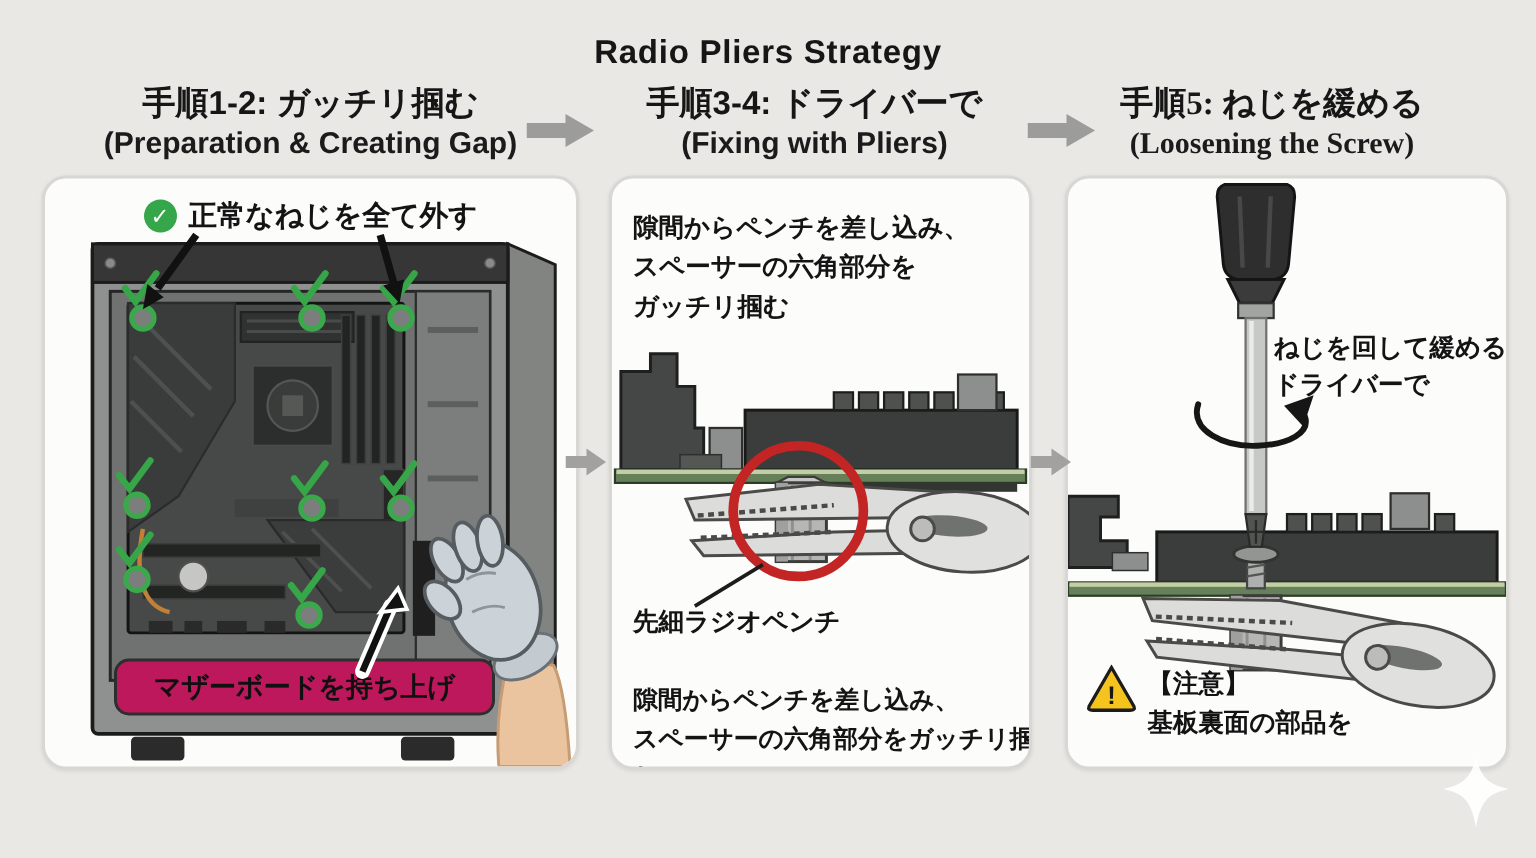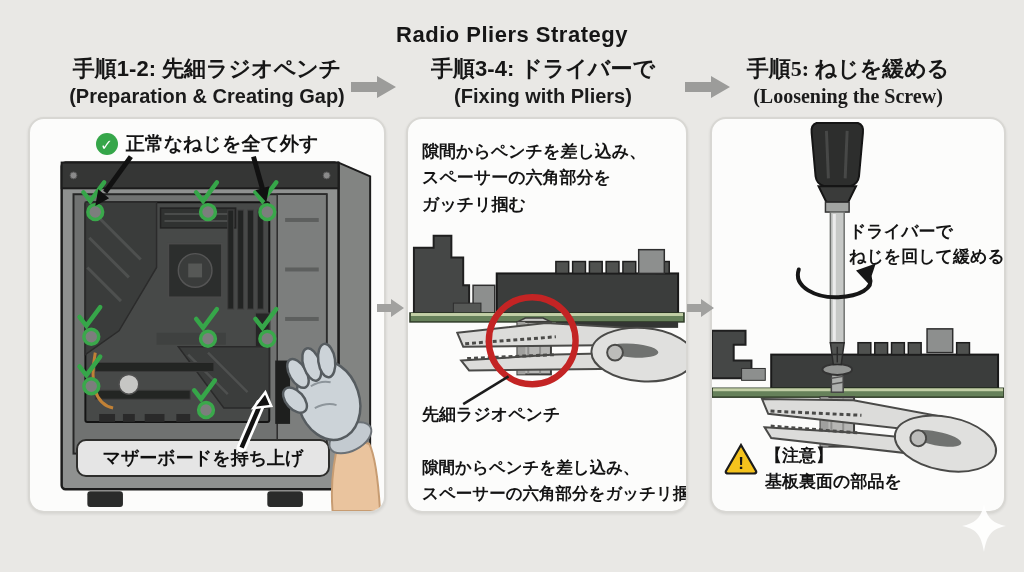--- a/index.html
+++ b/index.html
@@ -27,21 +27,21 @@
     display:flex;align-items:center;justify-content:center;gap:8px;
     font-size:19px;font-weight:800;color:#141414;
   }
   .check-badge{
     flex:0 0 auto;width:22px;height:22px;border-radius:50%;
     background:#35a649;color:#fff;font-size:15px;font-weight:800;
     display:flex;align-items:center;justify-content:center;line-height:1;
   }
   .p1-bottom-box{
     position:absolute;left:46px;top:320px;width:246px;z-index:2;
-    background:#e5e5e5;border:2.5px solid #2e2e2c;border-radius:10px;
+    background:#be185d;border:2.5px solid #2e2e2c;border-radius:10px;
     padding:5px 2px;text-align:center;
     font-size:18px;font-weight:800;line-height:1.35;color:#101010;
   }
   .hand-layer{position:absolute;left:0;top:0;width:100%;height:100%;z-index:4;}
   .para{position:absolute;z-index:3;font-weight:700;color:#141414;}
   .p2-top{left:14px;top:20px;width:262px;font-size:17px;line-height:1.55;}
   .p2-tool{left:14px;top:284px;font-size:17px;}
   .p2-bottom{left:14px;top:336px;width:268px;font-size:16.5px;line-height:1.55;}
   .p3-action{left:137px;top:101px;width:158px;font-size:17px;line-height:1.45;}
   .p3-warning{
@@ -51,21 +51,21 @@
   .sparkle{position:absolute;left:958px;top:500px;z-index:1;}
 </style>
 </head>
 <body>
 
 <div class="stage">
 
   <h1 class="title">Radio Pliers Strategy</h1>
 
   <div class="col-head" style="left:28px;width:358px;">
-    <div class="jp">手順1-2: 先細ラジオペンチ</div>
+    <div class="jp">手順1-2: ガッチリ掴む</div>
     <div class="en">(Preparation &amp; Creating Gap)</div>
   </div>
   <div class="col-head" style="left:398px;width:290px;">
     <div class="jp">手順3-4: ドライバーで</div>
     <div class="en">(Fixing with Pliers)</div>
   </div>
   <div class="col-head" style="left:698px;width:300px;font-family:Liberation Serif, serif;">
     <div class="jp">手順5: ねじを緩める</div>
     <div class="en">(Loosening the Screw)</div>
   </div>
@@ -322,22 +322,22 @@
         <line x1="122" y1="238" x2="132" y2="238" stroke="#2a2a2a" stroke-width="1.5"></line>
       </g>
 
       <g>
         <path d="M88,152 C82,170 106,181 128,180 C150,179 164,171 160,160" fill="none" stroke="#161616" stroke-width="4" stroke-linecap="round"></path>
         <polygon points="166,146 146,153 159,167" fill="#161616"></polygon>
       </g>
     </svg>
 
     <div class="para p3-action">
+      <div>ねじを回して緩める</div>
       <div>ドライバーで</div>
-      <div>ねじを回して緩める</div>
     </div>
 
     <div class="p3-warning">
       <svg width="34" height="32" viewBox="0 0 34 32">
         <path d="M17 2 L32 28 Q33 30.5 29.5 30.5 L4.5 30.5 Q1 30.5 2 28 Z" fill="#f5c31d" stroke="#1c1c1c" stroke-width="2.2"></path>
         <text x="17" y="26" text-anchor="middle" font-size="17" font-weight="bold" fill="#161616" font-family="Liberation Sans, DejaVu Sans, sans-serif">!</text>
       </svg>
       <div class="wtext">
         <div>【注意】</div>
         <div>基板裏面の部品を</div>

